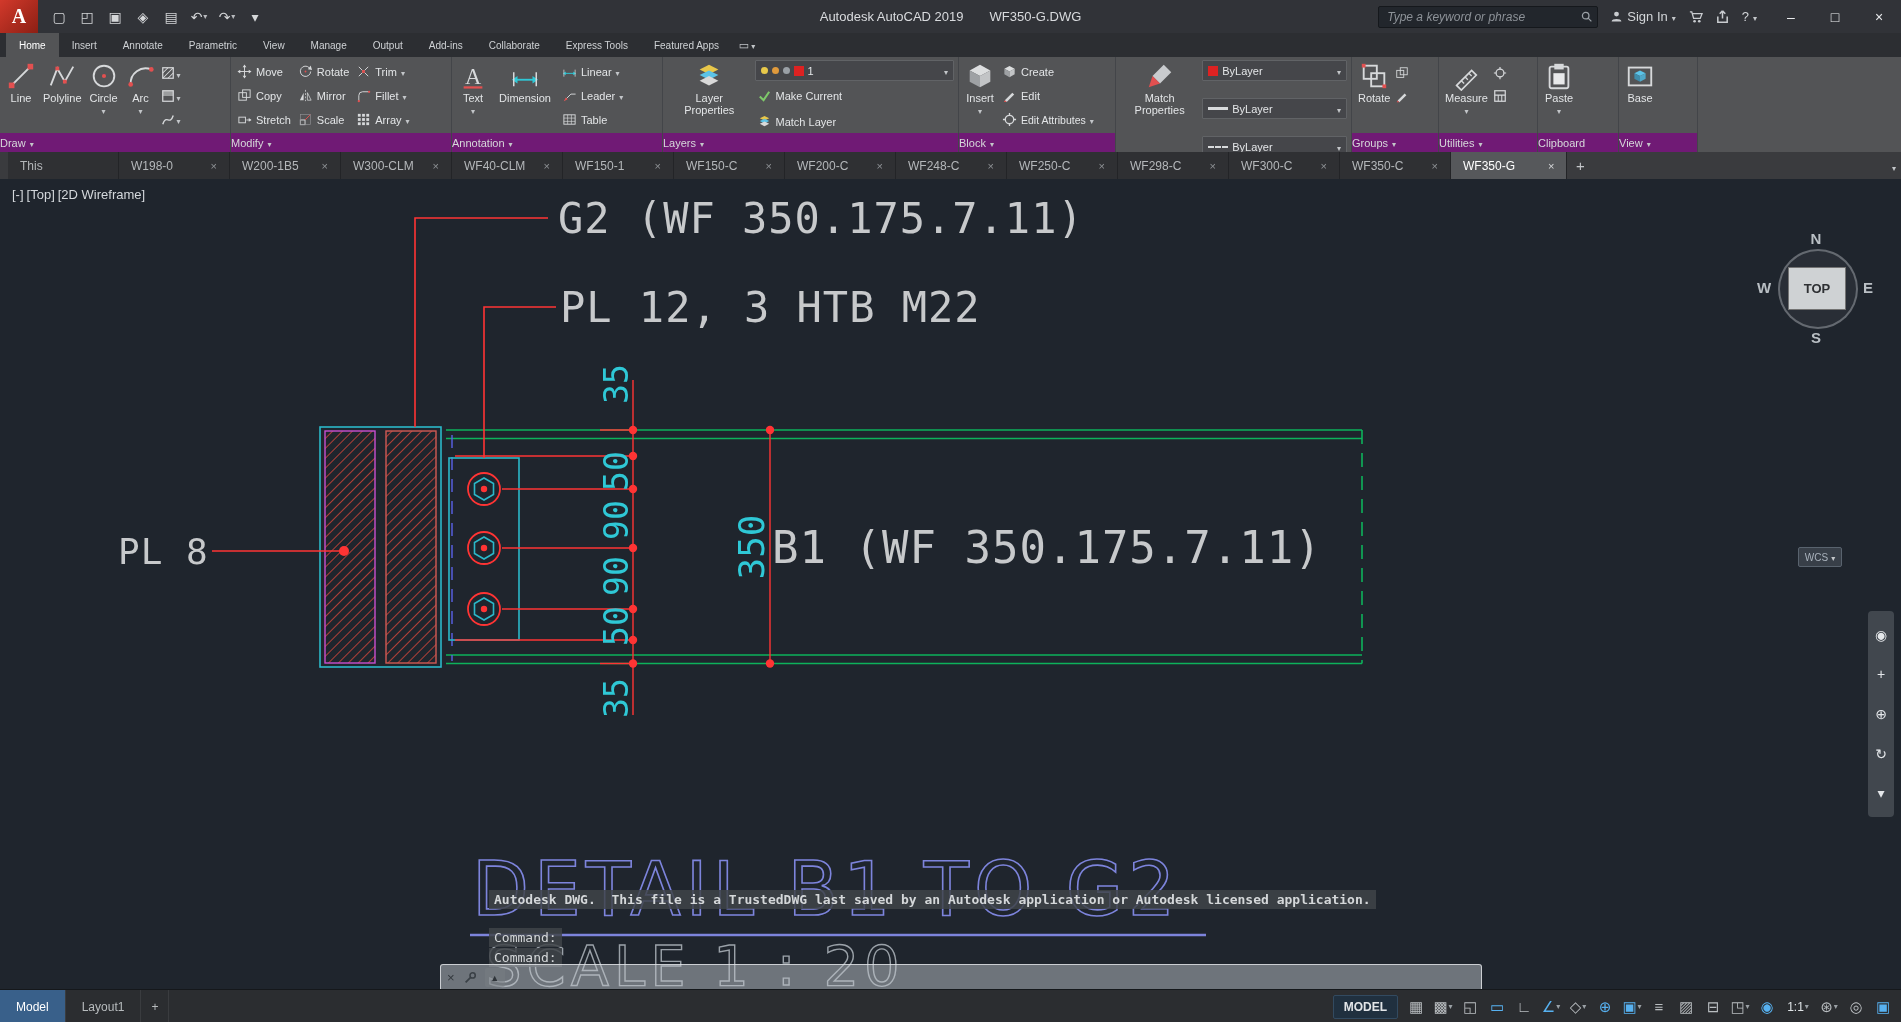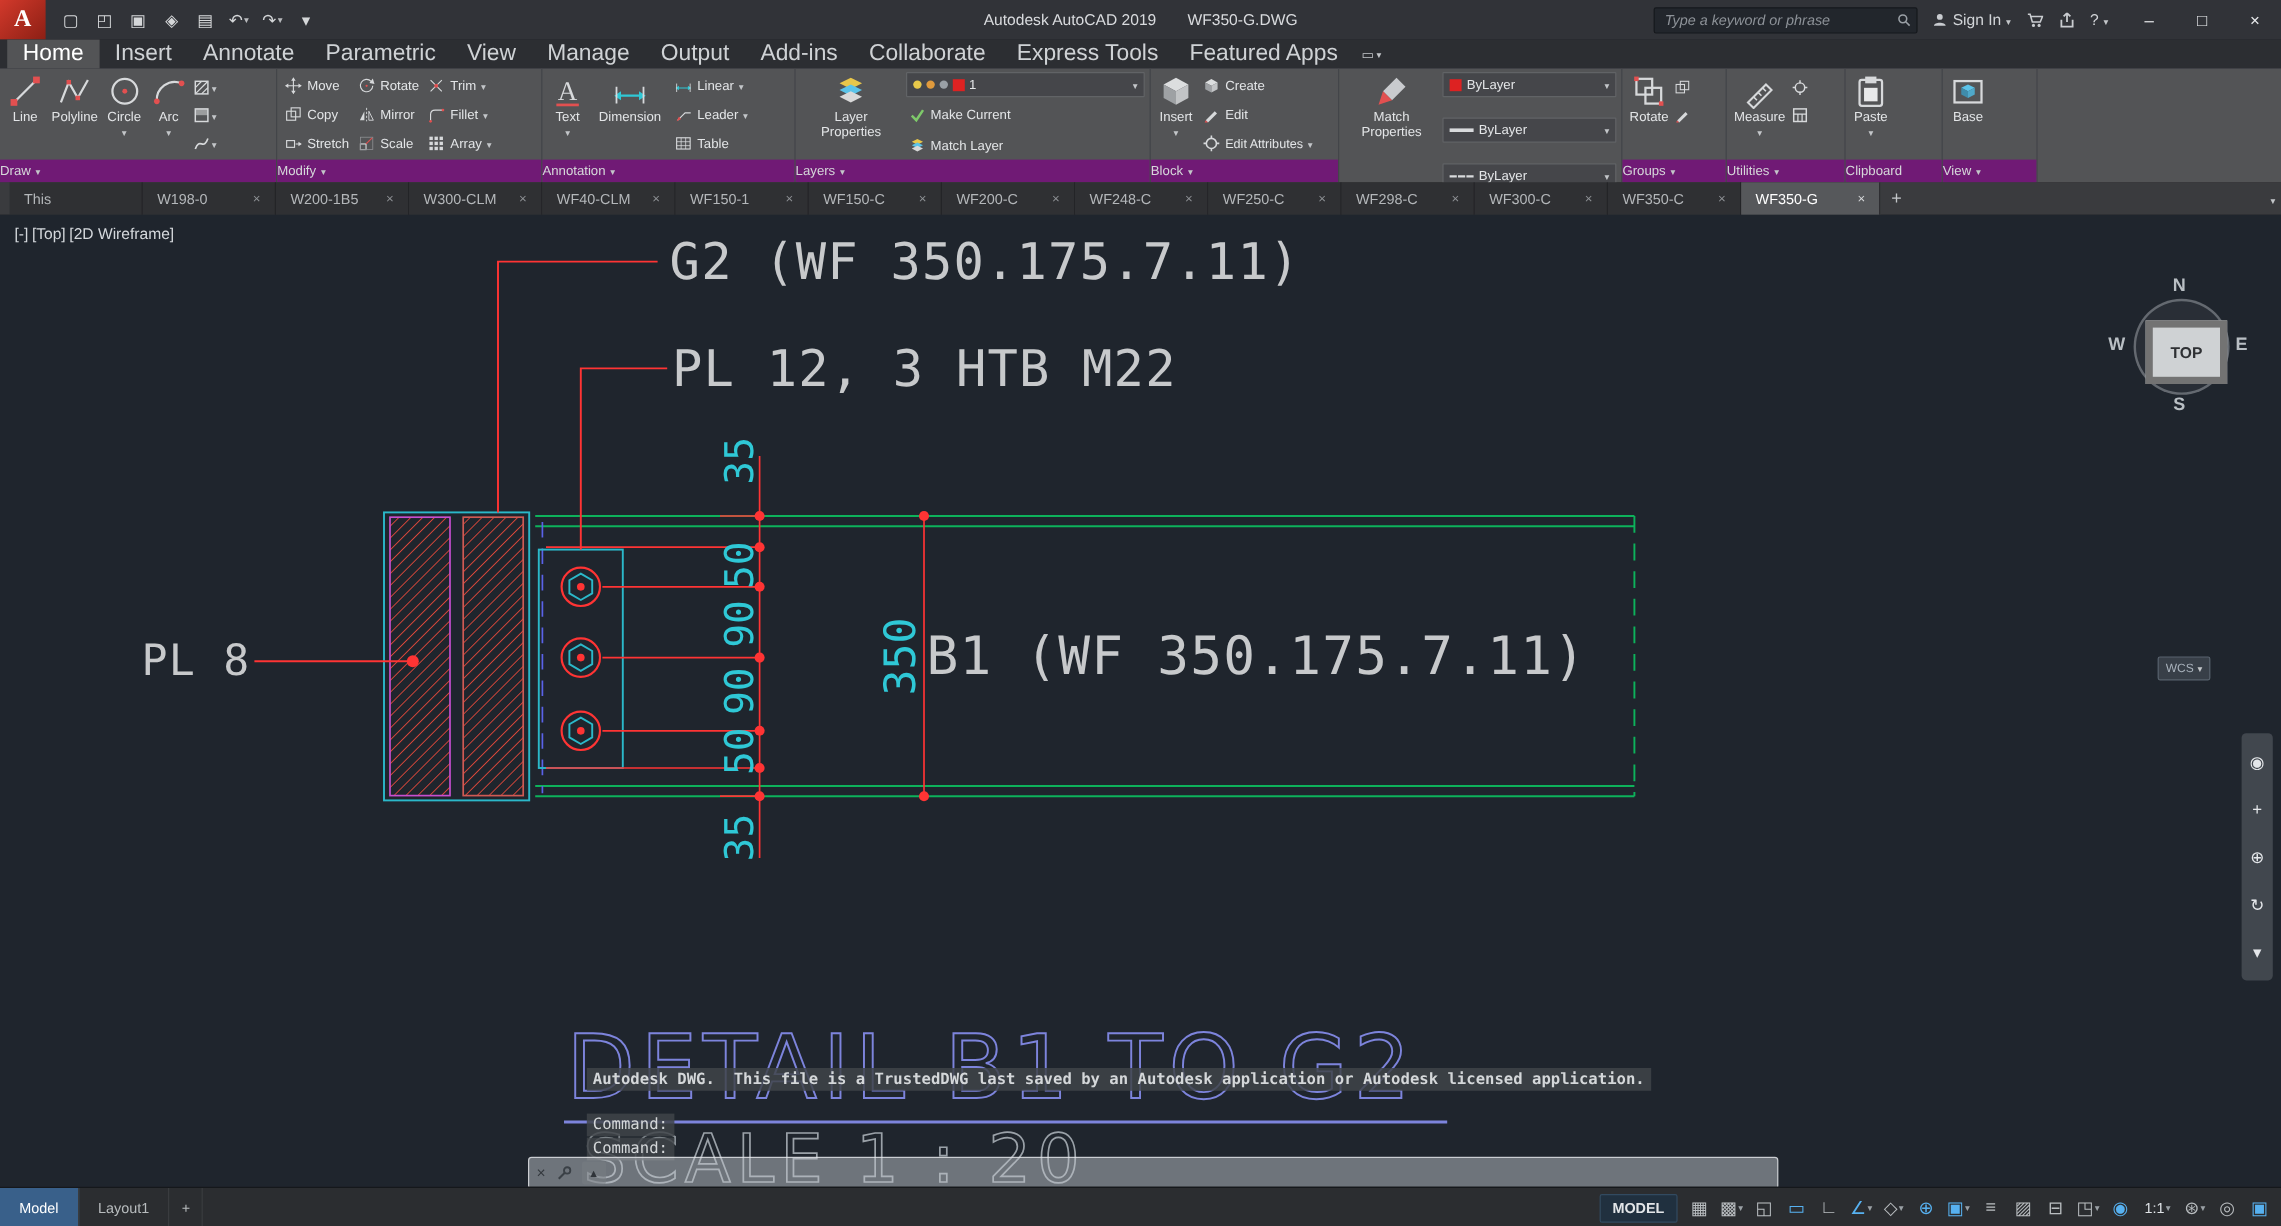--- a/index.html
+++ b/index.html
@@ -25,21 +25,21 @@
   .tb-search::placeholder{color:#8d9298;font-style:italic;}
   .searchwrap svg{position:absolute;right:5px;top:4px;}
   .tbico{color:#d2d5d8;font-size:13px;display:flex;align-items:center;gap:4px;}
   .winbtn{width:44px;height:33px;display:flex;align-items:center;justify-content:center;
           color:#e9ebed;font-size:14px;}
   .cdn::after{content:"▾";font-size:8px;color:#c3c6c9;line-height:8px;}
 
   
   #ribbon-tabs{position:absolute;top:33px;left:0;width:1901px;height:24px;background:#2c2e32;
                display:flex;align-items:stretch;padding-left:6px;}
-  .rtab{padding:0 13px;display:flex;align-items:center;font-size:19px;color:#cfd2d5;}
+  .rtab{padding:0 13px;display:flex;align-items:center;font-size:10px;color:#cfd2d5;}
   .rtab.active{background:#535456;color:#ffffff;}
   .ribbon-opt{width:30px;display:flex;align-items:center;justify-content:center;gap:2px;
               color:#c3c6c9;font-size:11px;}
 
   
   #ribbon{position:absolute;top:57px;left:0;width:1901px;height:95px;background:#535456;
           display:flex;border-bottom:1px solid #26282b;}
   .panel{display:flex;flex-direction:column;border-right:1px solid #434549;flex:none;}
   .pbody{flex:1;display:flex;align-items:flex-start;padding:3px 4px 0 4px;gap:3px;}
   .ptitle{height:19px;background:#701a75;display:flex;align-items:center;
@@ -85,21 +85,21 @@
   .t-cyan{fill:#2fc8d6;}
   .t-outblue{fill:none;stroke:#7d84dc;stroke-width:1.6px;}
   .t-outgray{fill:none;stroke:#9aa1a8;stroke-width:1.4px;}
 
   
   #navcube{position:absolute;left:1756px;top:48px;width:120px;height:120px;}
   #navcube .ring{position:absolute;left:22px;top:22px;width:76px;height:76px;border-radius:50%;
                  border:2px solid rgba(150,155,160,0.55);background:rgba(70,76,82,0.25);}
   .cube-letter{position:absolute;color:#b9bfc4;font-size:15px;font-weight:bold;transform:translate(-50%,-50%);}
   #navcube .topface{position:absolute;left:32px;top:40px;width:56px;height:41px;background:#cfd2d4;
-                    border:6px solid #737373;display:flex;align-items:center;justify-content:center;
+                    border:1px solid #737373;display:flex;align-items:center;justify-content:center;
                     font-size:13px;font-weight:bold;color:#2e3033;}
   #wcsbadge{position:absolute;left:1798px;top:368px;width:42px;height:18px;background:#383f48;
             border:1px solid #59636e;border-radius:2px;display:flex;align-items:center;justify-content:center;
             gap:3px;font-size:10px;color:#a9b2bc;}
   #navbar{position:absolute;left:1868px;top:432px;width:26px;height:198px;background:rgba(128,134,140,0.35);
           border-radius:4px;display:flex;flex-direction:column;align-items:center;justify-content:space-around;padding:4px 0;}
   .nav-btn{color:#e4e7ea;font-size:14px;height:30px;display:flex;align-items:center;justify-content:center;}
 
   
   .cmdline{position:absolute;left:489px;height:19px;display:flex;align-items:center;

